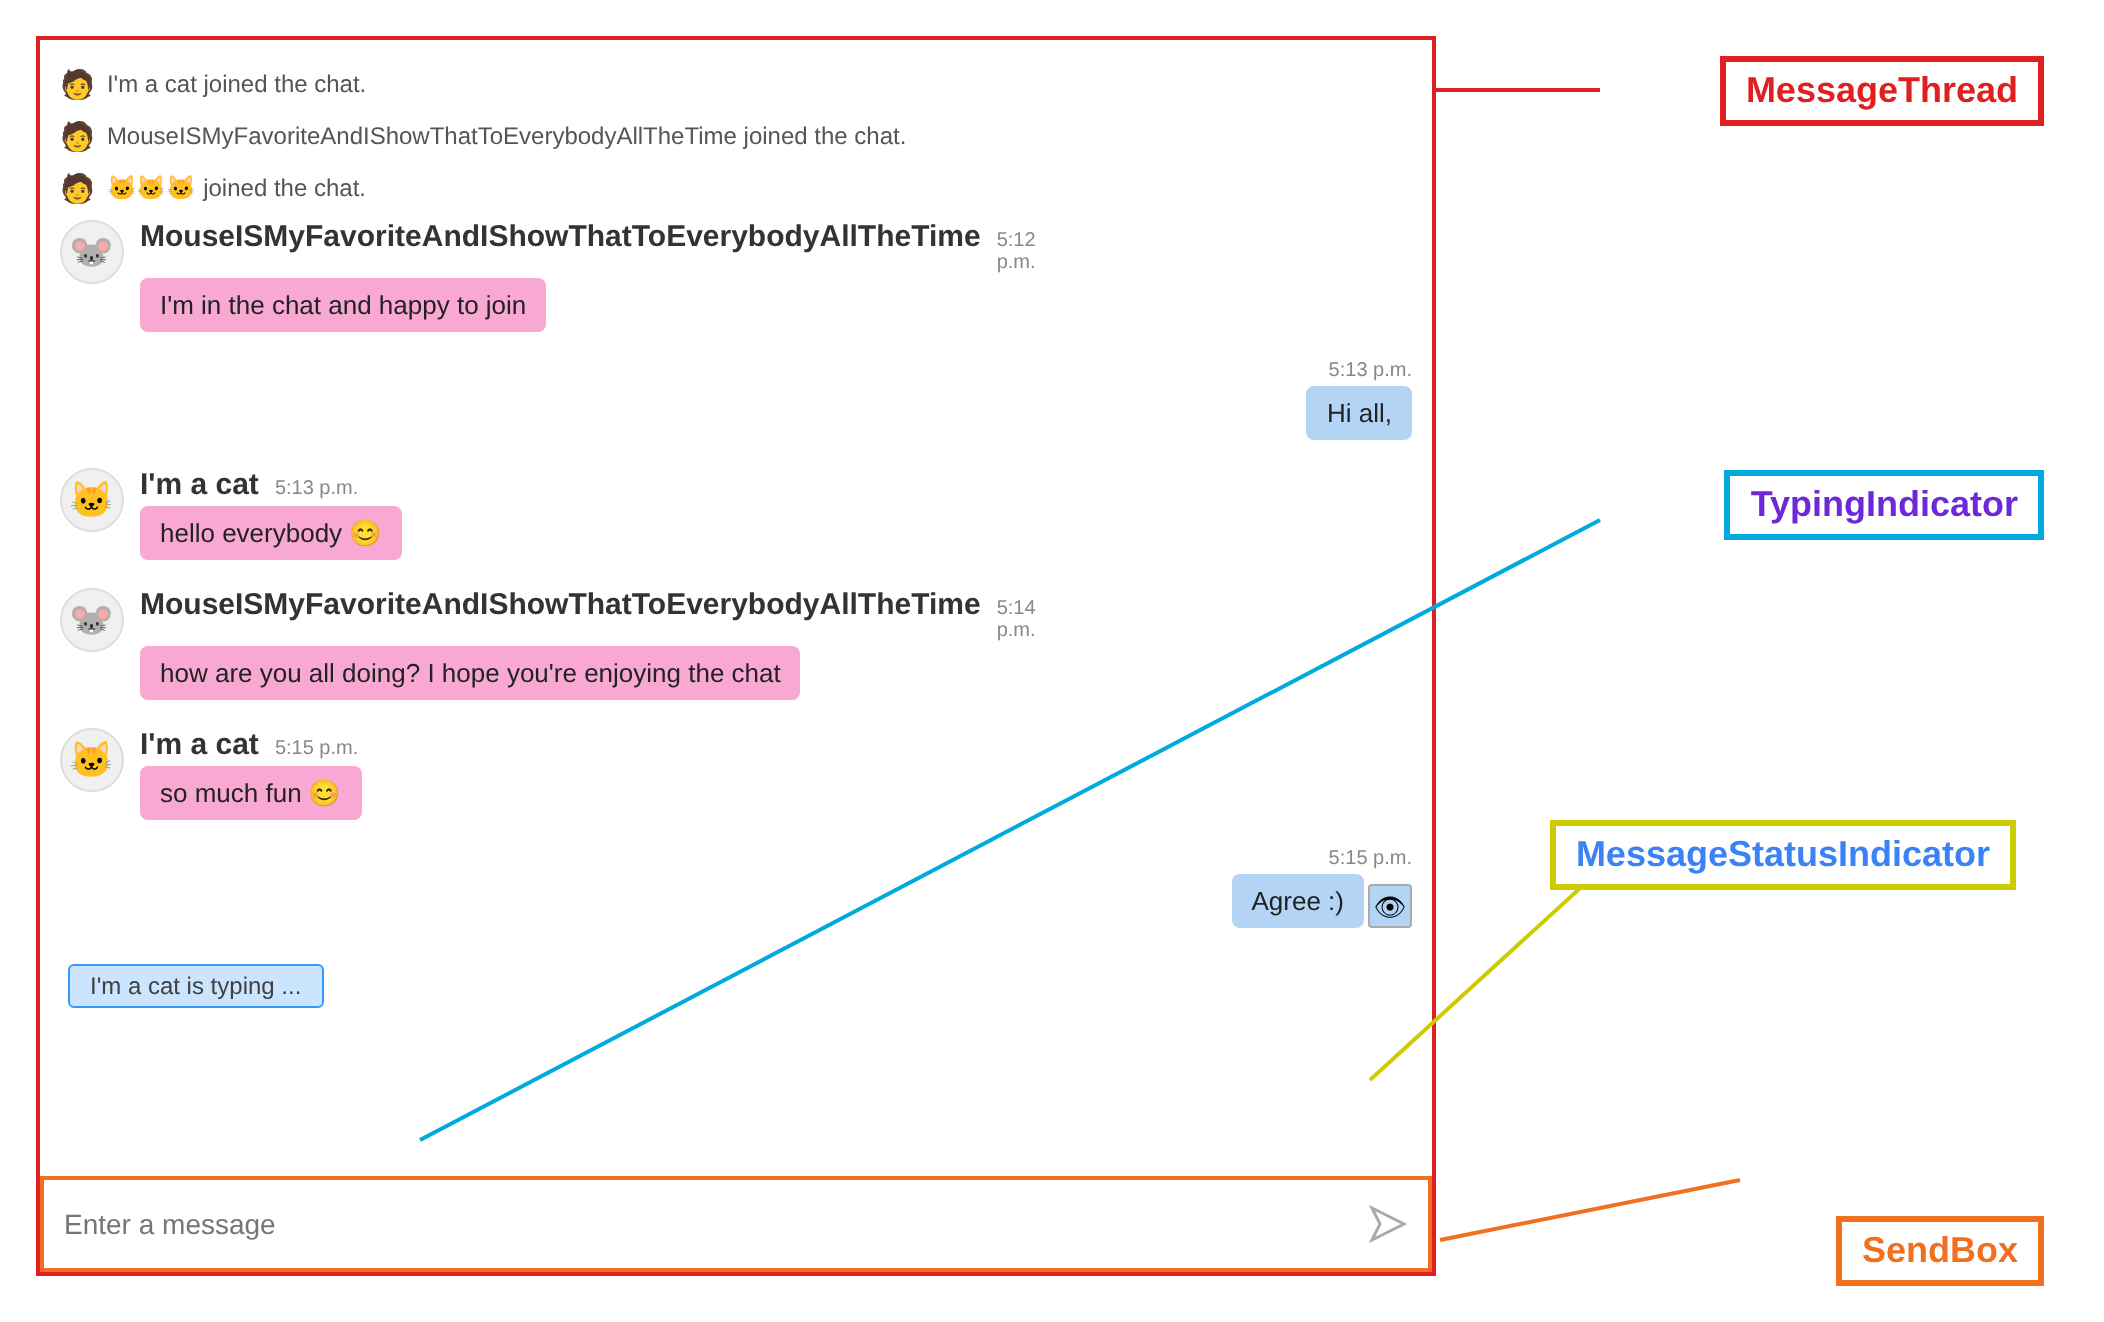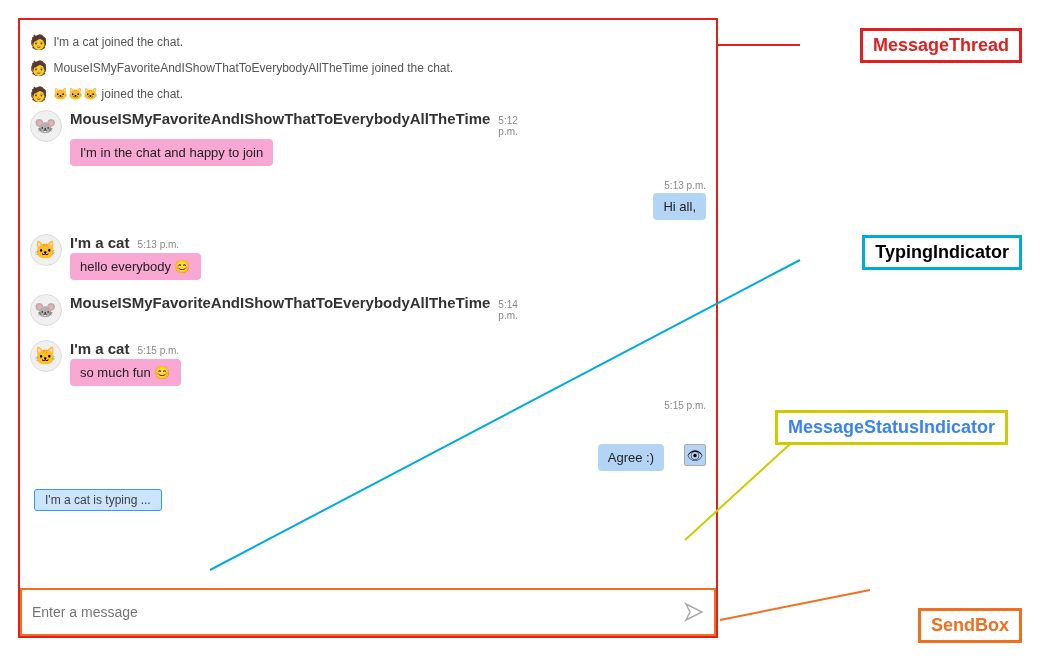--- a/index.html
+++ b/index.html
@@ -123,23 +123,23 @@
     
     .message-row.outgoing .message-content {
       display: flex;
       flex-direction: column;
       align-items: flex-end;
     }
 
     
     .status-indicator-wrap {
       display: flex;
-      gap: 20px;
+      align-items: flex-end;
+      gap: 2px;
       position: relative;
-      margin-top: 31px;
     }
     .status-icon-box {
       width: 22px;
       height: 22px;
       background: #b3d4f5;
       border: 1.5px solid #aaa;
       display: flex;
       align-items: center;
       justify-content: center;
       font-size: 13px;
@@ -198,21 +198,21 @@
       z-index: 10;
     }
     .label-message-thread {
       border-color: #e02020;
       color: #e02020;
       top: 28px;
       right: 30px;
     }
     .label-typing-indicator {
       border-color: #00aadd;
-      color: #000000;
+      color: #6d28d9;
       top: 235px;
       right: 30px;
     }
     .label-message-status {
       border-color: #cccc00;
       color: #3b82f6;
       top: 410px;
       right: 44px;
     }
     .label-sendbox {
@@ -291,20 +291,21 @@
       </div>
 
       
       <div class="message-row">
         <div class="avatar">🐭</div>
         <div class="message-content">
           <div class="message-header">
             <span class="message-sender">MouseISMyFavoriteAndIShowThatToEverybodyAllTheTime</span>
             <span class="message-time">5:14 p.m.</span>
           </div>
+          <span class="message-bubble">how are you all doing? I hope you're enjoying the chat</span>
         </div>
       </div>
 
       
       <div class="message-row">
         <div class="avatar">🐱</div>
         <div class="message-content">
           <div class="message-header">
             <span class="message-sender">I'm a cat</span>
             <span class="message-time">5:15 p.m.</span>

